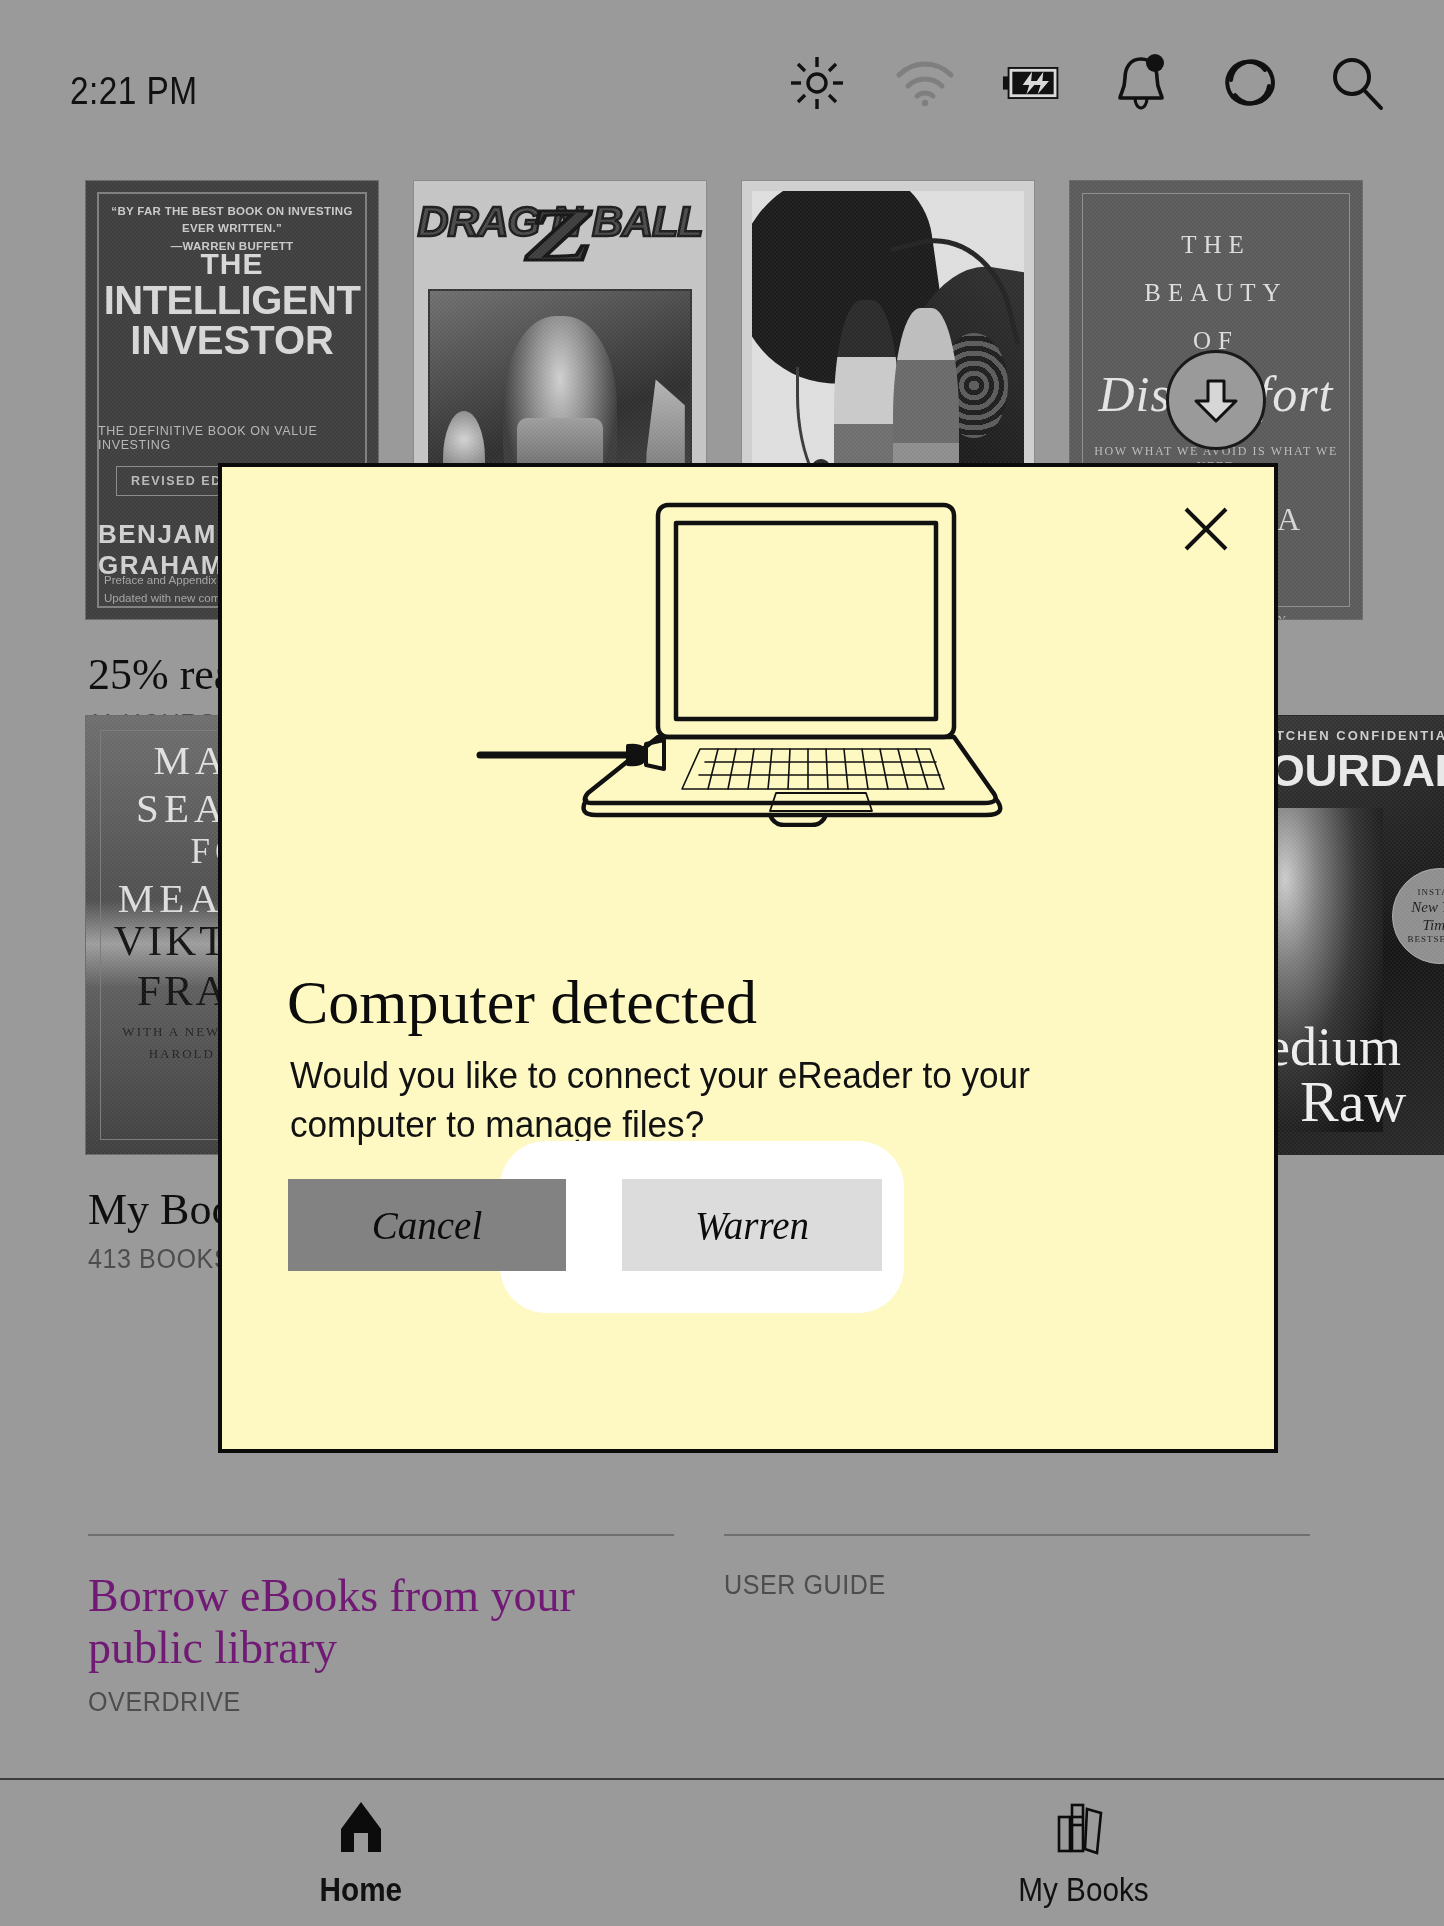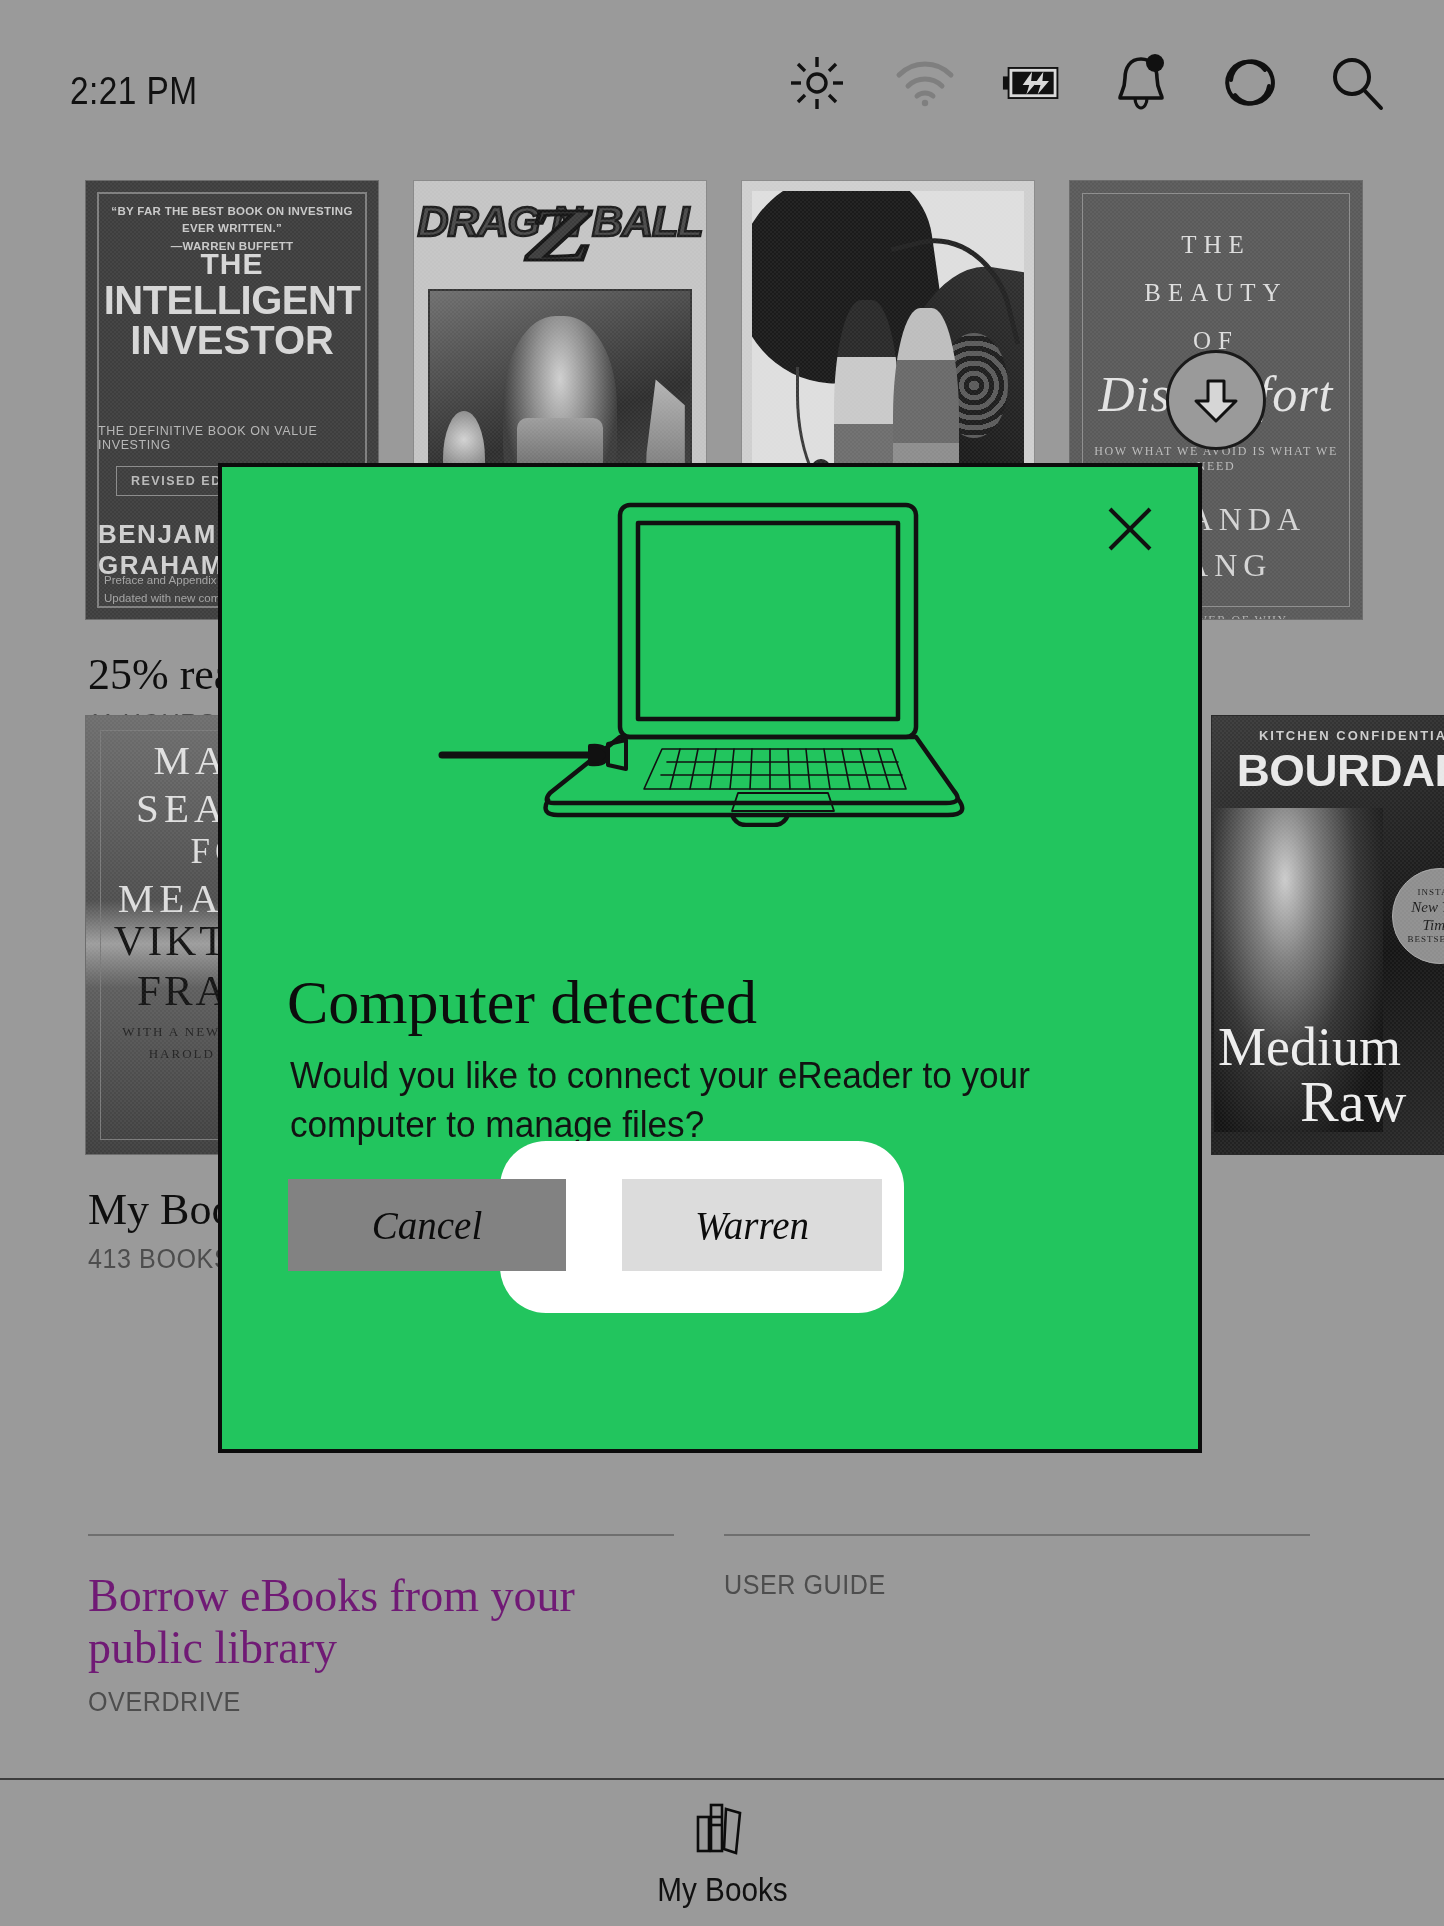--- a/index.html
+++ b/index.html
@@ -176,22 +176,22 @@
   .navbar { position: absolute; left: 0; bottom: 0; width: 1444px; height: 148px;
     border-top: 2px solid #3d3d3d; display: flex; }
   .navitem { flex: 1; display: flex; flex-direction: column; align-items: center; justify-content: center; gap: 16px; }
   .navlabel { font-size: 33px; color: #111; transform: scaleX(0.9); }
   .navitem.active .navlabel { font-weight: bold; }
   .navicon { height: 58px; display: flex; align-items: flex-end; justify-content: center; }
 
   
   .modal-shade { position: absolute; inset: 0; background: rgba(0,0,0,0); }
   .modal {
-    position: absolute; left: 218px; top: 463px; width: 984px; height: 990px;
-    background: #22c55e; border: 4px solid #0c0c0c;
+    position: absolute; left: 218px; top: 463px; width: 1060px; height: 990px;
+    background: #fef9c3; border: 4px solid #0c0c0c;
   }
   .modal-close { position: absolute; right: 34px; top: 28px; width: 68px; height: 68px;
     display: flex; align-items: center; justify-content: center; cursor: pointer; }
   .laptop-art { position: absolute; left: 50%; top: 30px; transform: translateX(-50%); }
   .modal-title { position: absolute; left: 65px; top: 500px;
     font-family: "Liberation Serif", serif; font-size: 62px; color: #0c0c0c; }
   .modal-body { position: absolute; left: 68px; top: 585px; width: 830px;
     font-size: 37px; color: #121212; line-height: 1.32; transform: scaleX(0.95); transform-origin: left top; }
   .btn-row { position: absolute; left: 66px; top: 712px; display: flex; align-items: center; }
   .btn {
@@ -471,20 +471,29 @@
     <div class="btn-row">
       <div class="focus-ring"></div>
       <div class="btn btn-cancel">Cancel</div>
       <div style="width:56px;"></div>
       <div class="btn btn-connect">Warren</div>
     </div>
   </div>
 
   <div class="navbar">
 
+    <div class="navitem active">
+      <div class="navicon">
+        <svg width="56" height="56" viewBox="0 0 56 56">
+          <path d="M28 3 L48 30 L48 53 L8 53 L8 30 Z" fill="#0c0c0c"></path>
+          <rect x="21" y="34" width="14" height="19" fill="#9a9a9a"></rect>
+        </svg>
+      </div>
+      <div class="navlabel">Home</div>
+    </div>
 
     <div class="navitem">
       <div class="navicon">
         <svg width="60" height="58" viewBox="0 0 60 58">
           <g fill="none" stroke="#0c0c0c" stroke-width="2.6">
             <rect x="6" y="20" width="11" height="34"></rect>
             <rect x="19" y="8" width="11" height="46"></rect>
             <line x1="19" y1="20" x2="30" y2="20"></line>
             <line x1="19" y1="28" x2="30" y2="28"></line>
             <path d="M34 12 L48 16 L44 56 L32 52 Z"></path>

